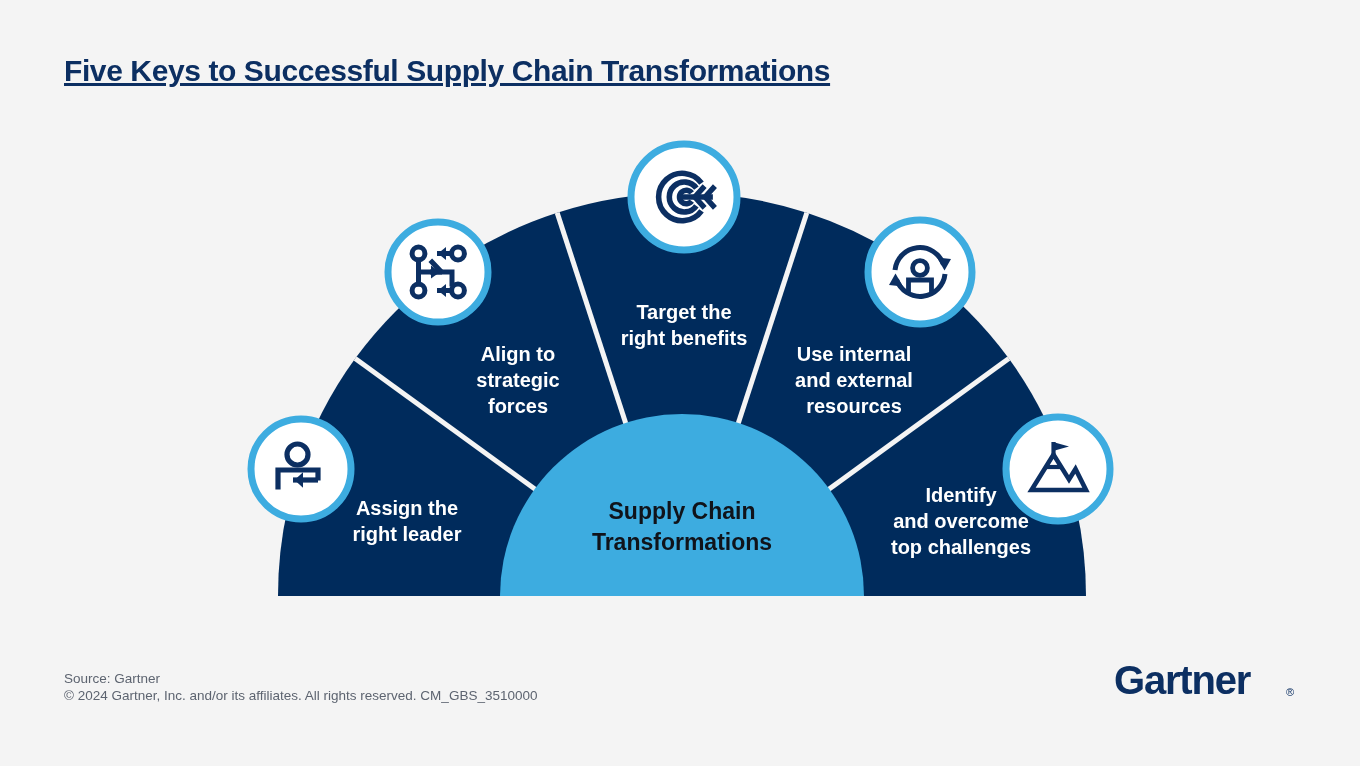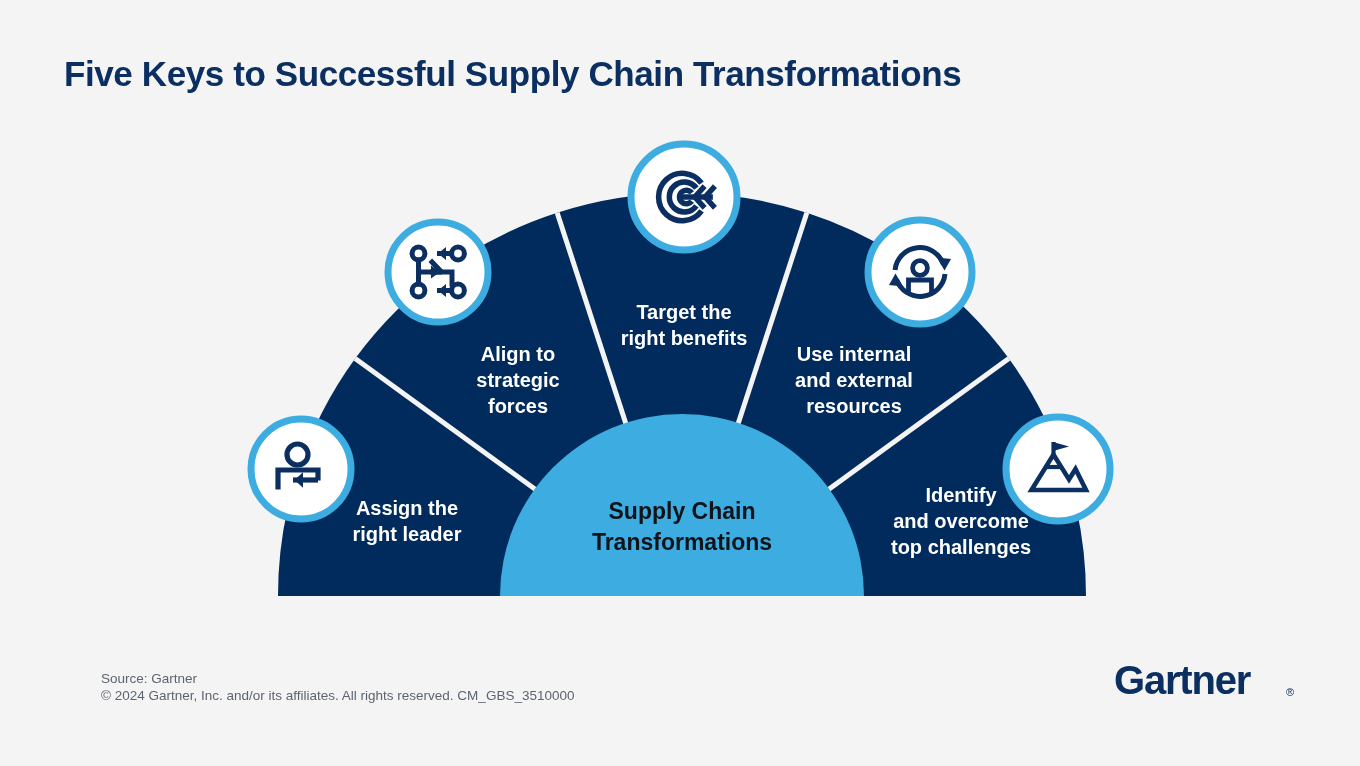--- a/index.html
+++ b/index.html
@@ -14,25 +14,26 @@
     font-family: "Liberation Sans", sans-serif;
     overflow: hidden;
     position: relative;
   }
 
   
   #page-title {
     position: absolute;
     left: 64px;
     top: 54px;
-    font-size: 35px;
+    font-size: 30px;
     font-weight: bold;
     color: #0c2f62;
     letter-spacing: -0.4px;
     white-space: nowrap;
+    text-decoration: underline;
   }
 
   
   #diagram-wrap {
     position: absolute;
     left: 0;
     top: 0;
     width: 1360px;
     height: 766px;
   }
@@ -54,21 +55,20 @@
   }
 
   
   #footer-source {
     position: absolute;
     left: 64px;
     top: 670px;
     font-size: 13.5px;
     color: #5d6470;
     line-height: 17px;
-    margin-left: 37px;
   }
   #footer-source div { white-space: nowrap; }
 
   #gartner-logo {
     position: absolute;
     right: 56px;
     top: 658px;
     width: 190px;
     height: 48px;
   }

